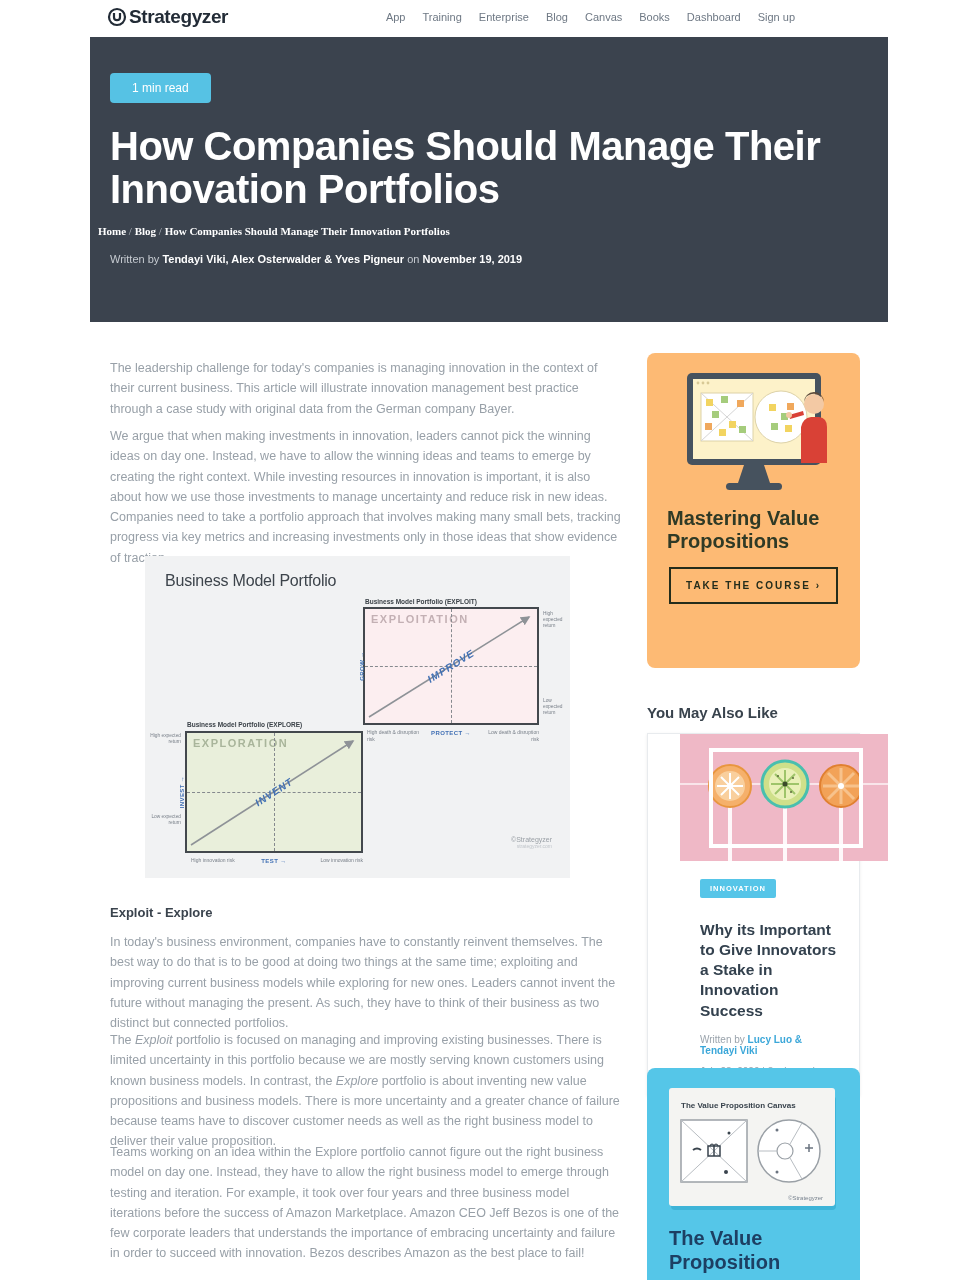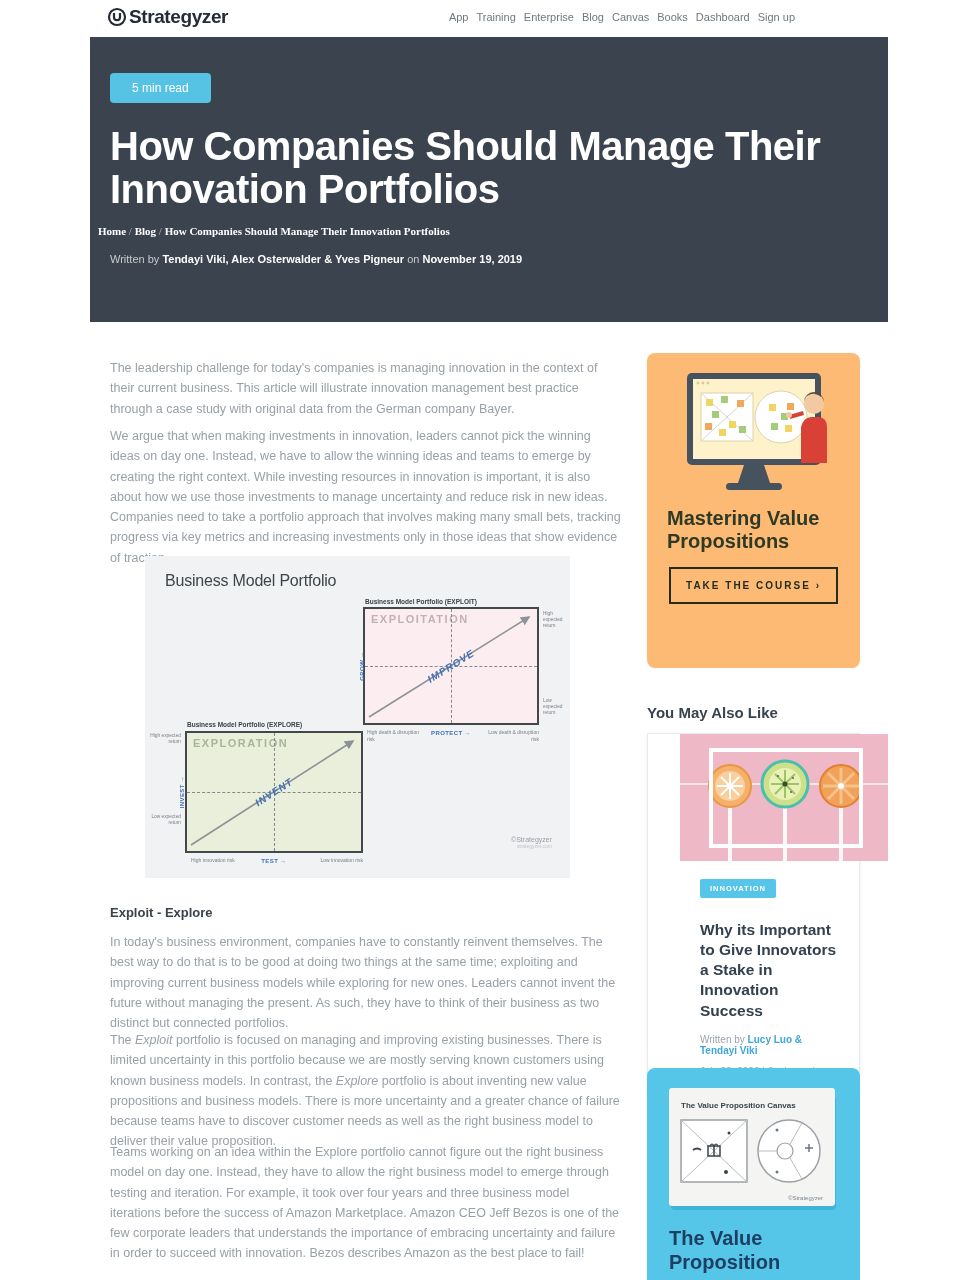--- a/index.html
+++ b/index.html
@@ -3,21 +3,21 @@
 <meta charset="utf-8">
 <style>
   * { margin:0; padding:0; box-sizing:border-box; }
   body { background:#fff; font-family:"Liberation Sans", sans-serif; }
   .page { position:relative; width:888px; height:1280px; background:#fff; overflow:hidden; }
 
   
   .header { position:absolute; top:0; left:0; width:960px; height:37px; background:#fff; }
   .logo { position:absolute; left:107px; top:6px; display:flex; align-items:center; gap:2px; cursor:pointer; }
   .logo-text { font-size:19px; font-weight:bold; color:#222b36; letter-spacing:-0.4px; }
-  .nav { position:absolute; right:165px; top:11px; display:flex; gap:8px; }
+  .nav { position:absolute; right:165px; top:11px; display:flex; gap:17px; }
   .nav span { font-size:11px; color:#6e7884; cursor:pointer; }
 
   
   .hero { position:absolute; top:37px; left:90px; width:870px; height:285px; background:#3b434e; }
   .badge-read { position:absolute; left:20px; top:36px; background:#56c2e4; color:#fff; font-size:12px; padding:8px 22px; border-radius:4px; }
   .hero-title { position:absolute; left:20px; top:88px; width:720px; color:#fff; font-size:40px; font-weight:bold; line-height:1.08; letter-spacing:-0.5px; }
   .crumbs { position:absolute; left:8px; top:188px; color:#fff; font-size:11px; font-weight:bold;font-family:Liberation Serif, serif; }
   .crumbs .sep { color:#b9bfc6; font-weight:normal; }
   .byline { position:absolute; left:20px; top:216px; font-size:11px; color:#c6cbd1; }
   .byline b { color:#fff; }
@@ -84,21 +84,21 @@
       <span>Enterprise</span>
       <span>Blog</span>
       <span>Canvas</span>
       <span>Books</span>
       <span>Dashboard</span>
       <span>Sign up</span>
     </div>
   </div>
 
   <div class="hero">
-    <div class="badge-read">5 min read</div>
+    <div class="badge-read">1 min read</div>
     <h1 class="hero-title">How Companies Should Manage Their Innovation Portfolios</h1>
     <div class="crumbs"><span>Home</span><span class="sep"> / </span><span>Blog</span><span class="sep"> / </span><span>How Companies Should Manage Their Innovation Portfolios</span></div>
     <div class="byline"><span>Written by </span><b>Tendayi Viki, Alex Osterwalder &amp; Yves Pigneur</b><span> on </span><b>November 19, 2019</b></div>
   </div>
 
   <p class="para" style="top:358px;">The leadership challenge for today's companies is managing innovation in the context of their current business. This article will illustrate innovation management best practice through a case study with original data from the German company Bayer.</p>
   <p class="para" style="top:426px;">We argue that when making investments in innovation, leaders cannot pick the winning ideas on day one. Instead, we have to allow the winning ideas and teams to emerge by creating the right context. While investing resources in innovation is important, it is also about how we use those investments to manage uncertainty and reduce risk in new ideas. Companies need to take a portfolio approach that involves making many small bets, tracking progress via key metrics and increasing investments only in those ideas that show evidence of traction.</p>
 
   <div class="figure">
     <div class="fig-title">Business Model Portfolio</div>

